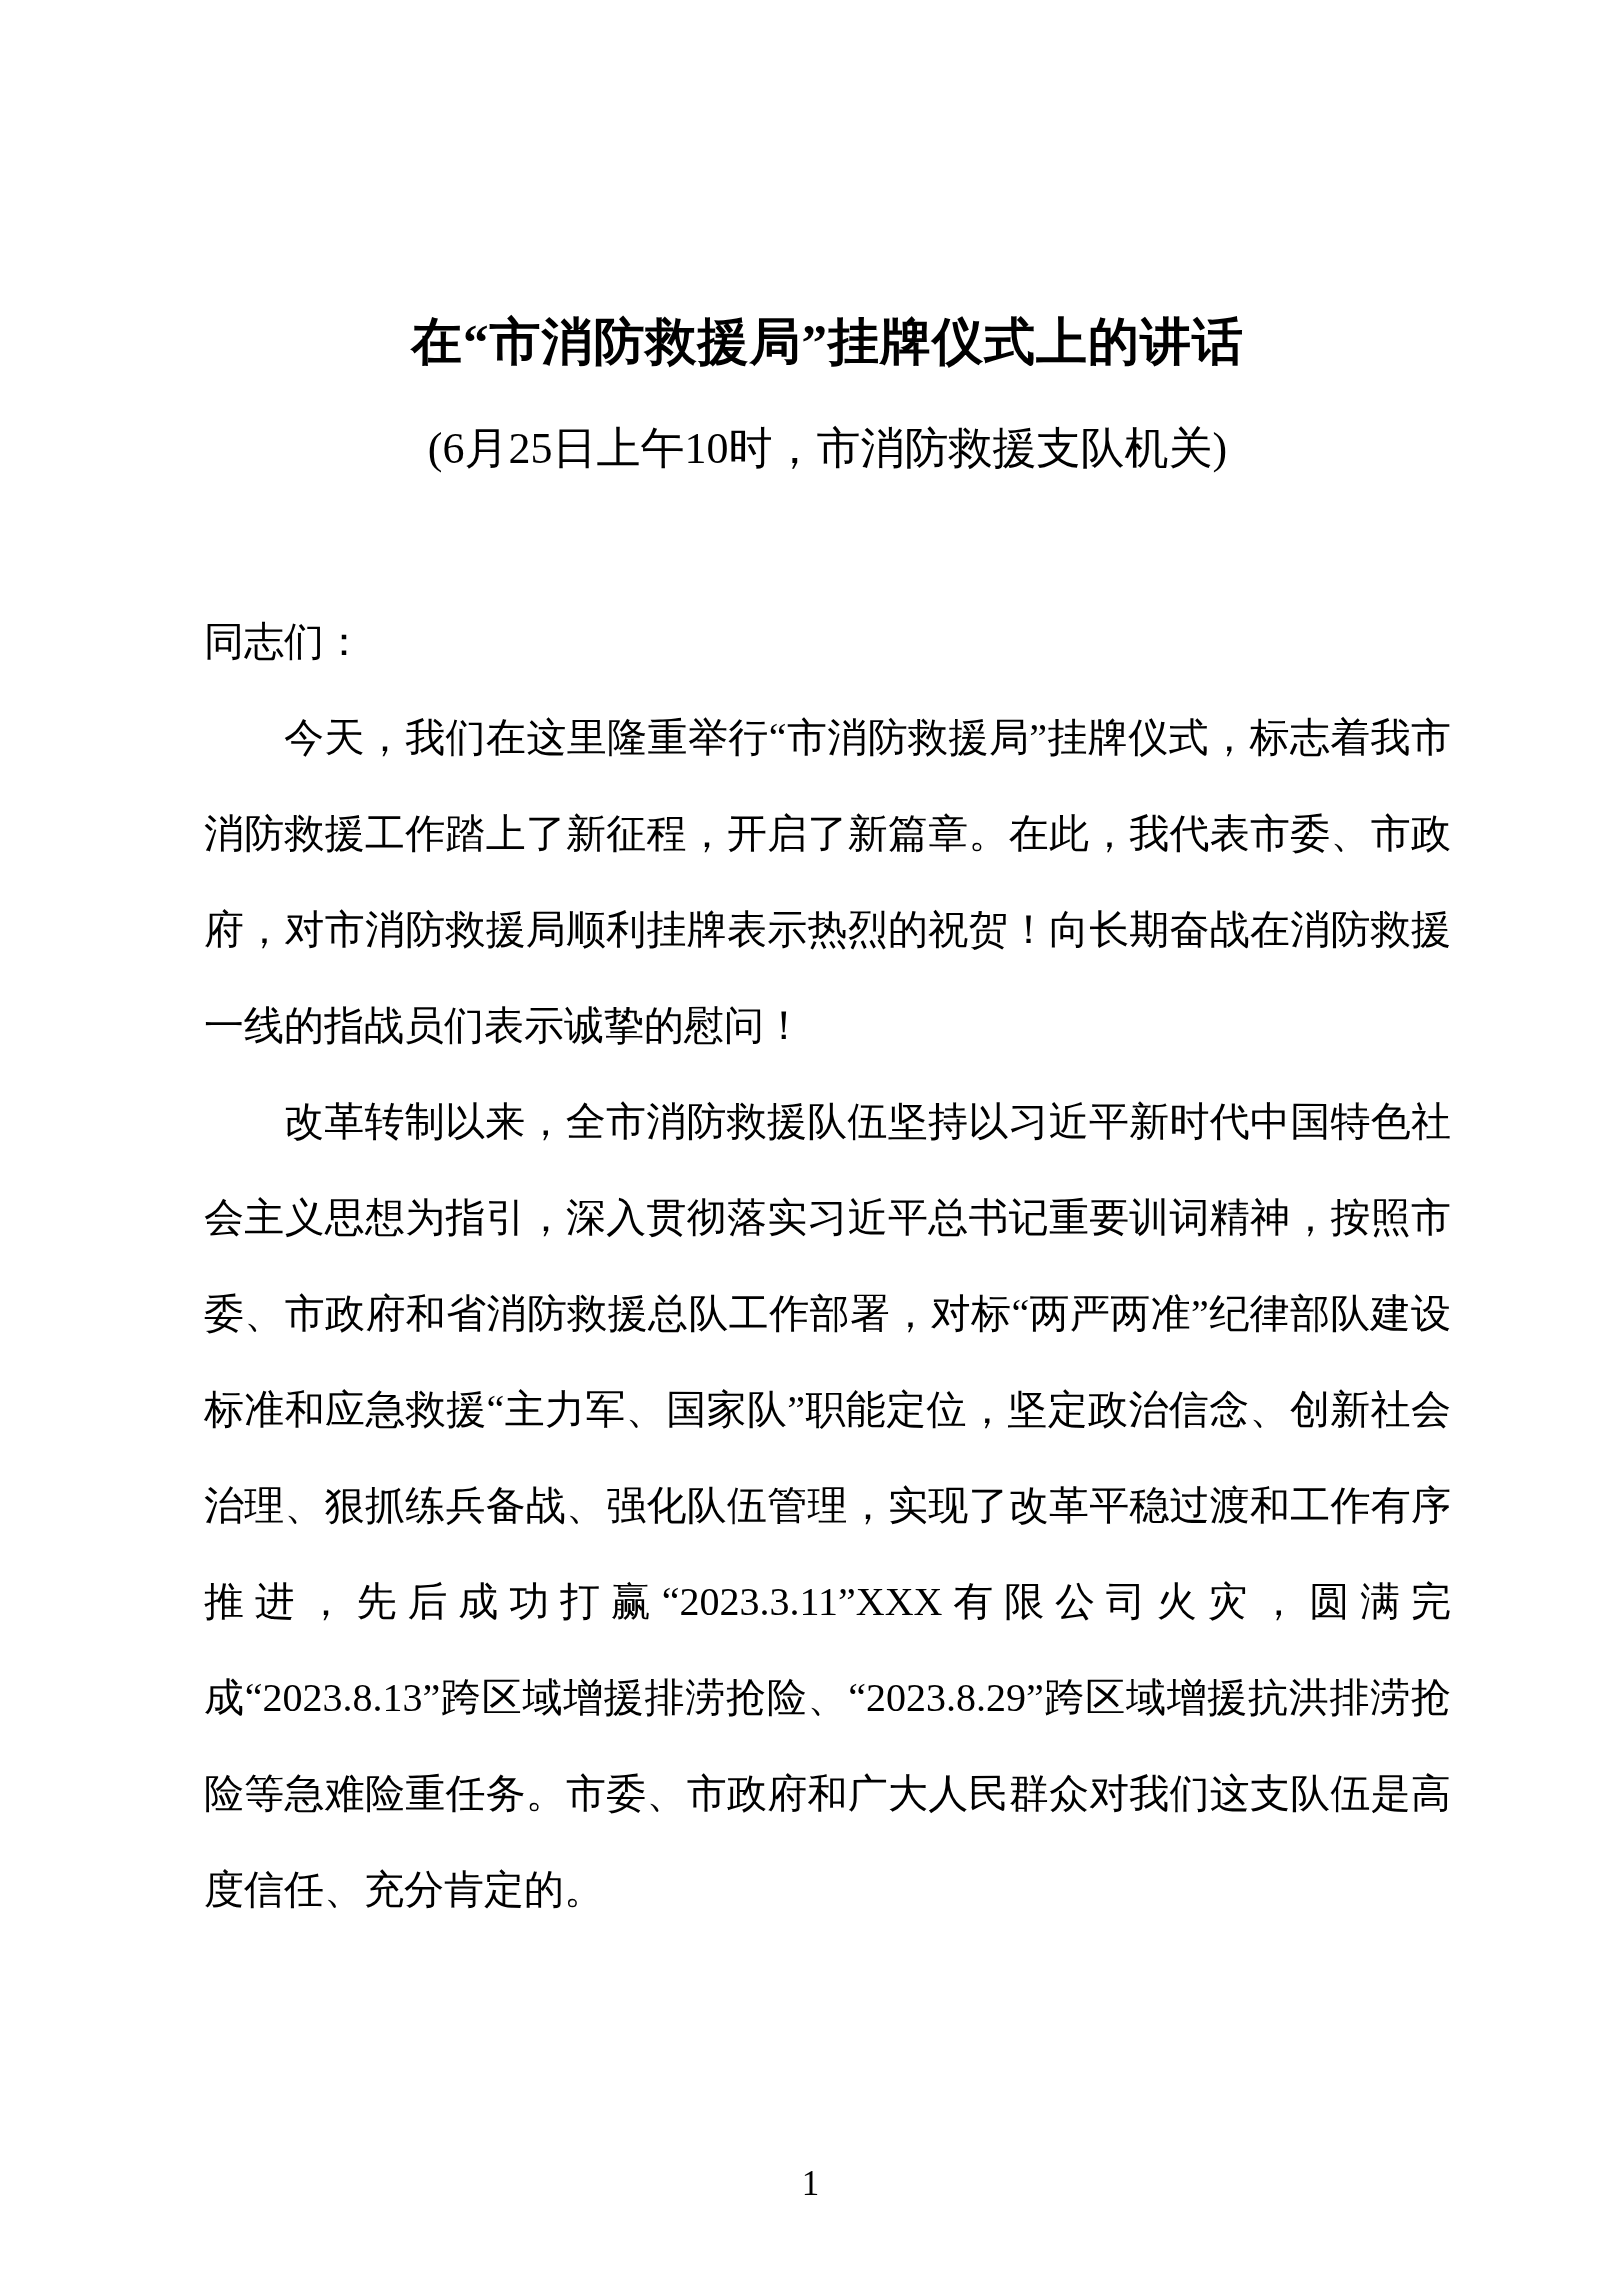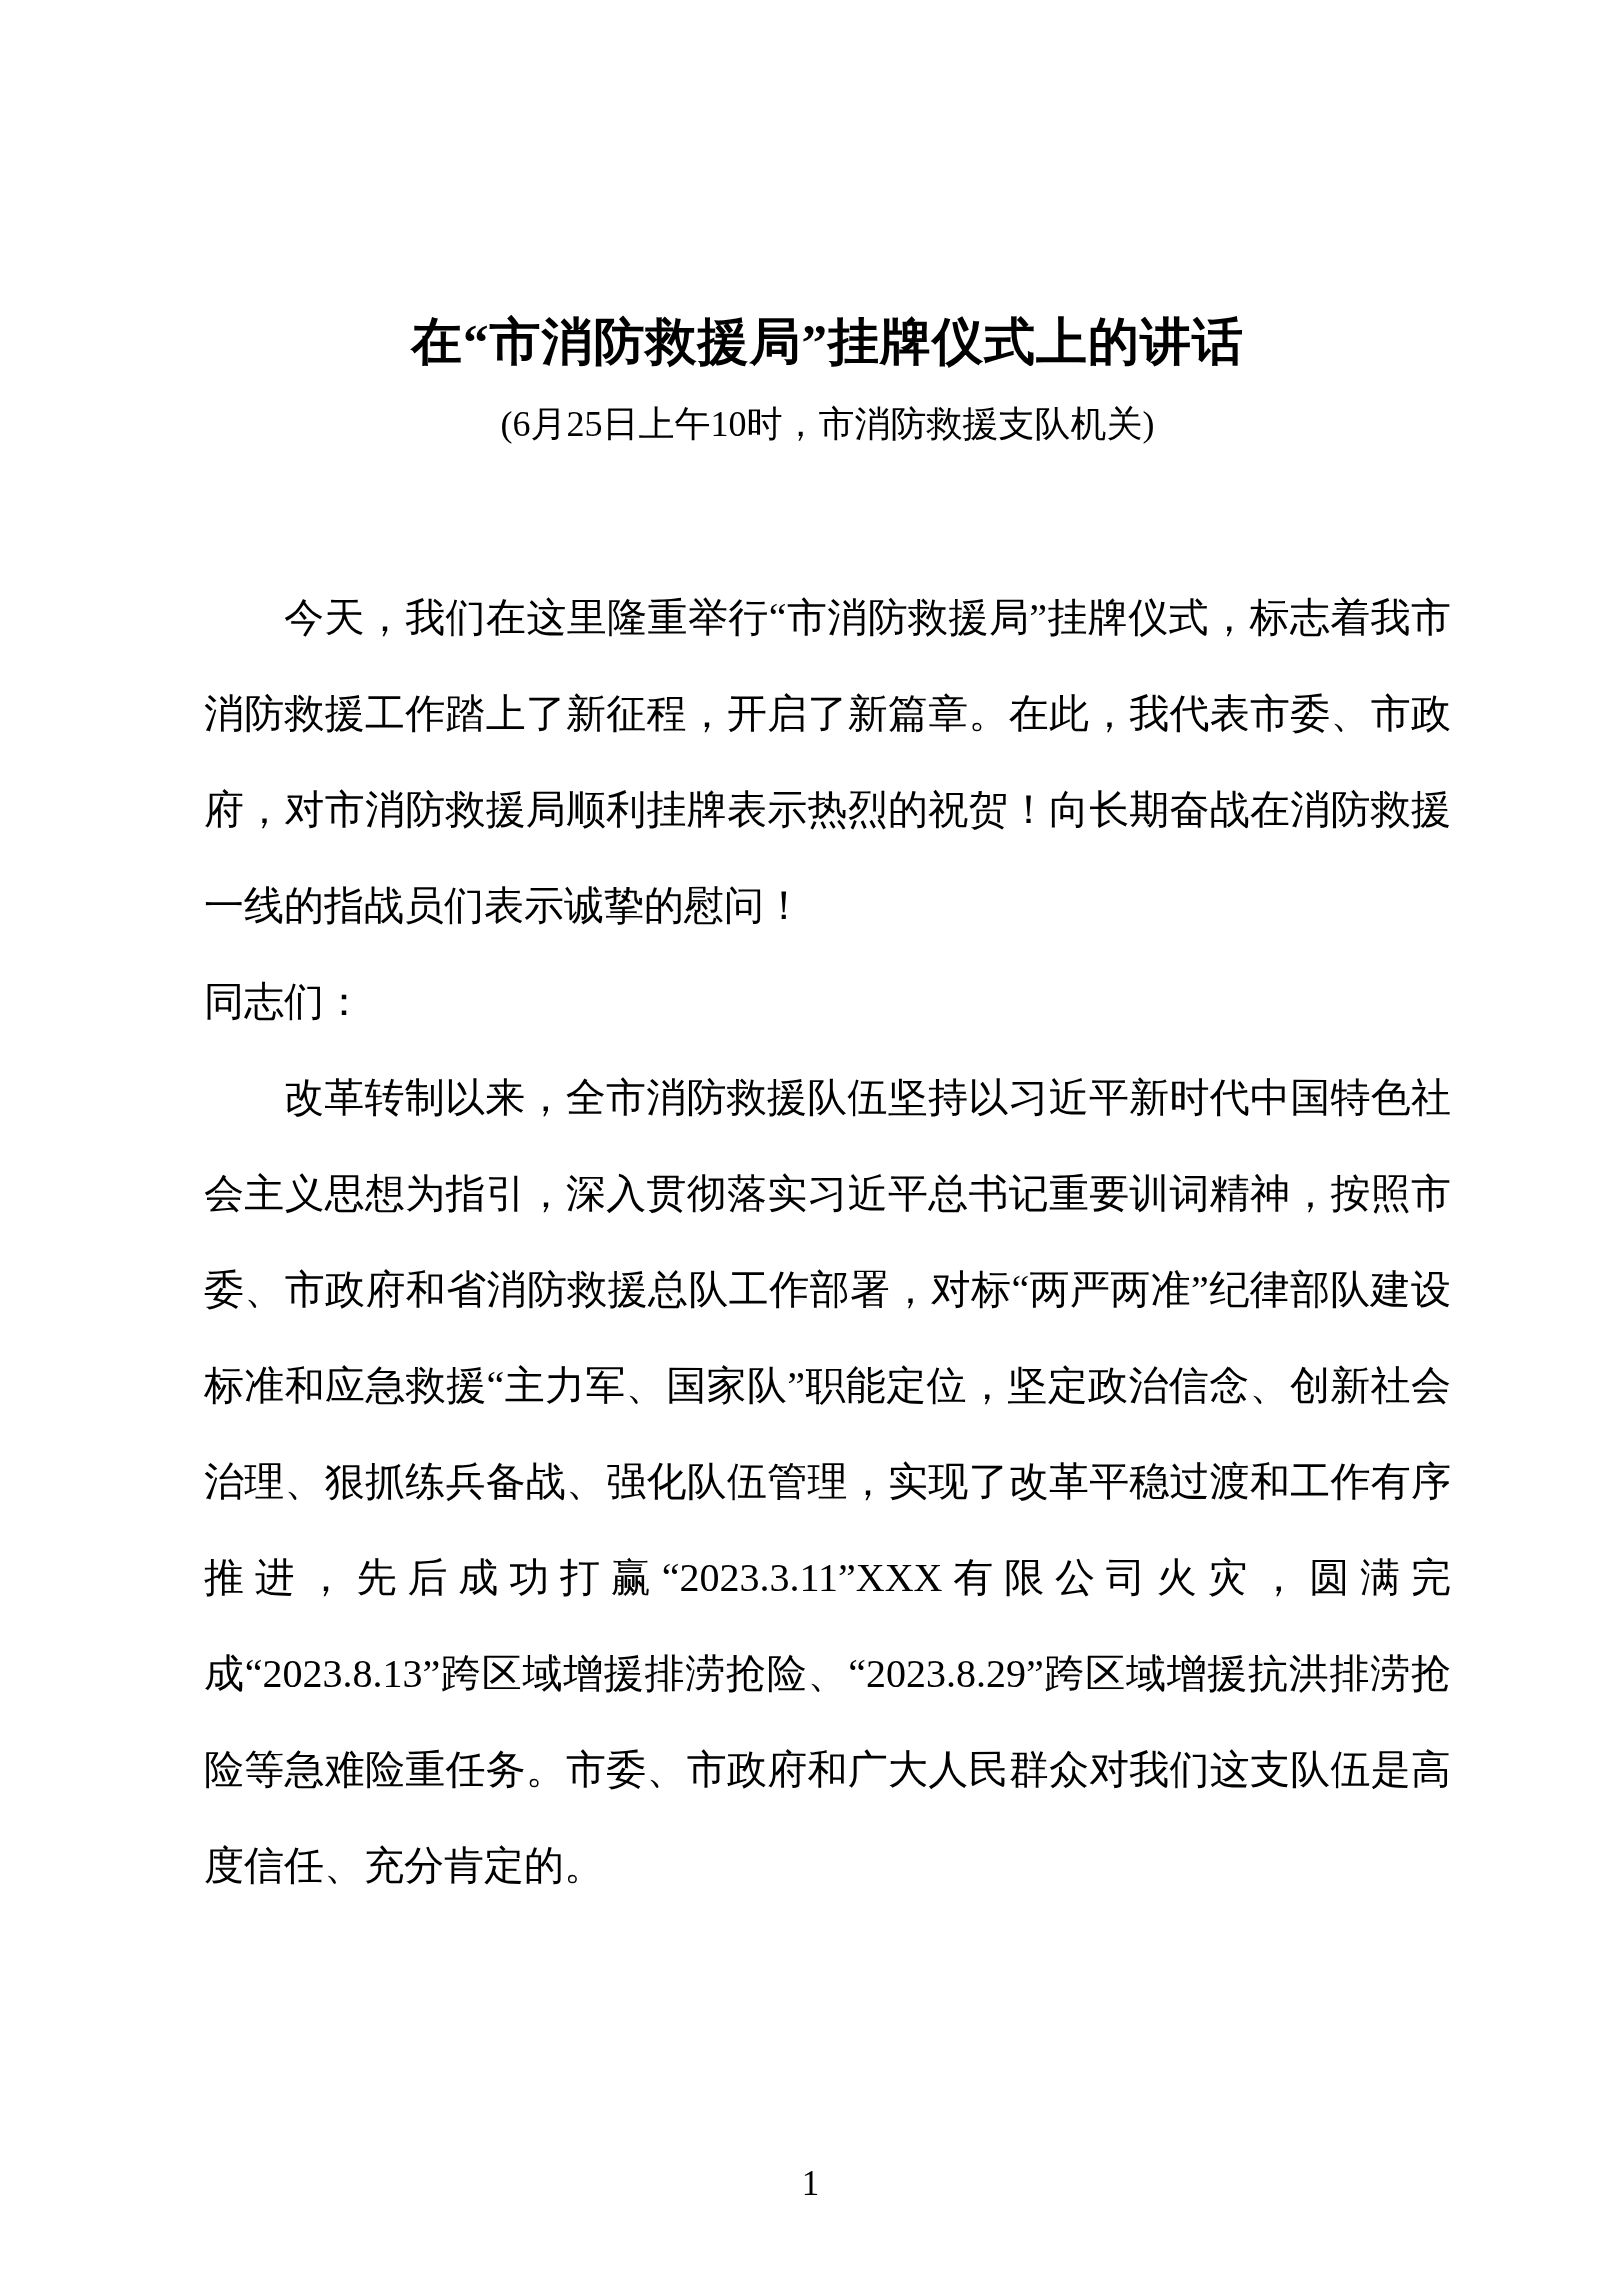--- a/index.html
+++ b/index.html
@@ -28,24 +28,24 @@
     text-align: center;
     font-size: 51px;
     font-weight: 700;
     line-height: 73px;
     letter-spacing: 1px;
     font-family: "Liberation Serif", "DejaVu Serif", serif;
   }
 
   .doc-subtitle {
     text-align: center;
-    font-size: 36px;
+    font-size: 44px;
     font-weight: 400;
     line-height: 59px;
-    margin-top: 16px;
+    margin-top: 40px;
   }
 
   .body-text {
     margin-top: 116px;
     font-size: 40px;
     line-height: 96px;
     text-align: justify;
     text-justify: inter-ideograph;
   }
 
@@ -69,20 +69,20 @@
   }
 </style>
 </head>
 <body>
 
 <div class="page">
   <div class="content">
     <h1 class="doc-title">在“市消防救援局”挂牌仪式上的讲话</h1>
     <div class="doc-subtitle">(6月25日上午10时，市消防救援支队机关)</div>
     <div class="body-text">
+      <p class="para salutation">同志们：</p>
       <p class="para">今天，我们在这里隆重举行“市消防救援局”挂牌仪式，标志着我市消防救援工作踏上了新征程，开启了新篇章。在此，我代表市委、市政府，对市消防救援局顺利挂牌表示热烈的祝贺！向长期奋战在消防救援一线的指战员们表示诚挚的慰问！</p>
-      <p class="para salutation">同志们：</p>
       <p class="para">改革转制以来，全市消防救援队伍坚持以习近平新时代中国特色社会主义思想为指引，深入贯彻落实习近平总书记重要训词精神，按照市委、市政府和省消防救援总队工作部署，对标“两严两准”纪律部队建设标准和应急救援“主力军、国家队”职能定位，坚定政治信念、创新社会治理、狠抓练兵备战、强化队伍管理，实现了改革平稳过渡和工作有序推进，先后成功打赢“2023.3.11”XXX有限公司火灾，圆满完成“2023.8.13”跨区域增援排涝抢险、“2023.8.29”跨区域增援抗洪排涝抢险等急难险重任务。市委、市政府和广大人民群众对我们这支队伍是高度信任、充分肯定的。</p>
     </div>
   </div>
   <div class="page-number">1</div>
 </div>
 
 
 </body></html>

